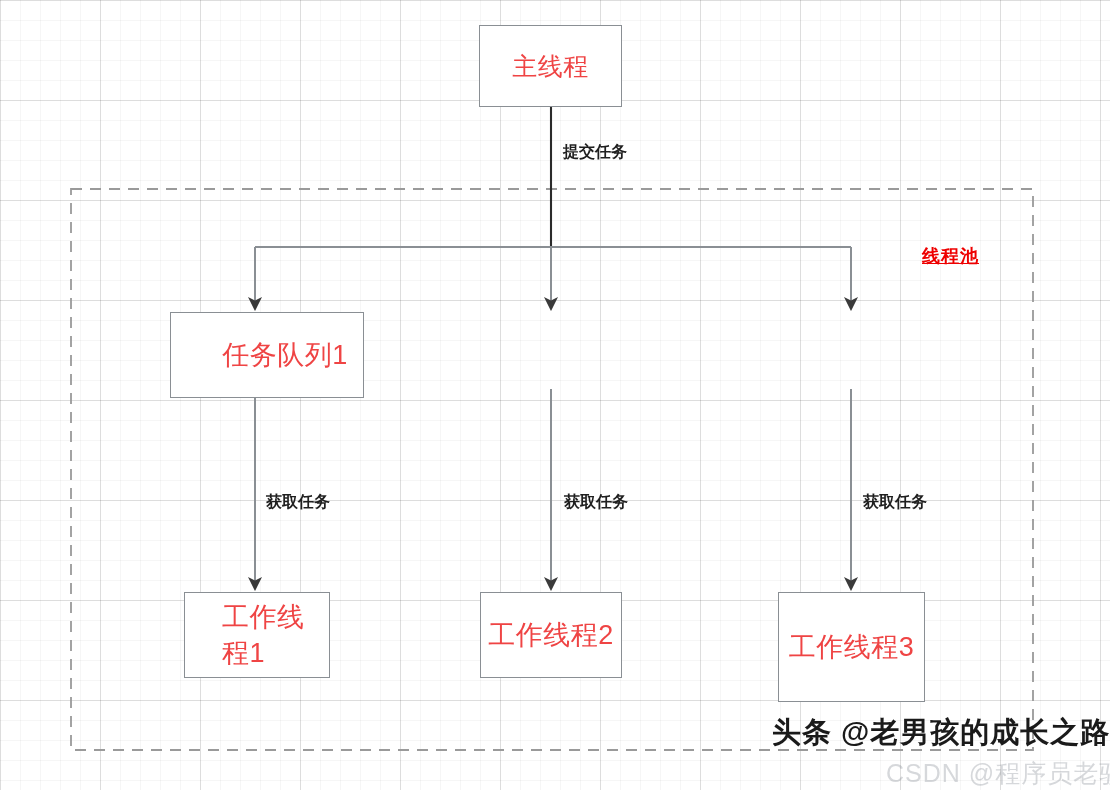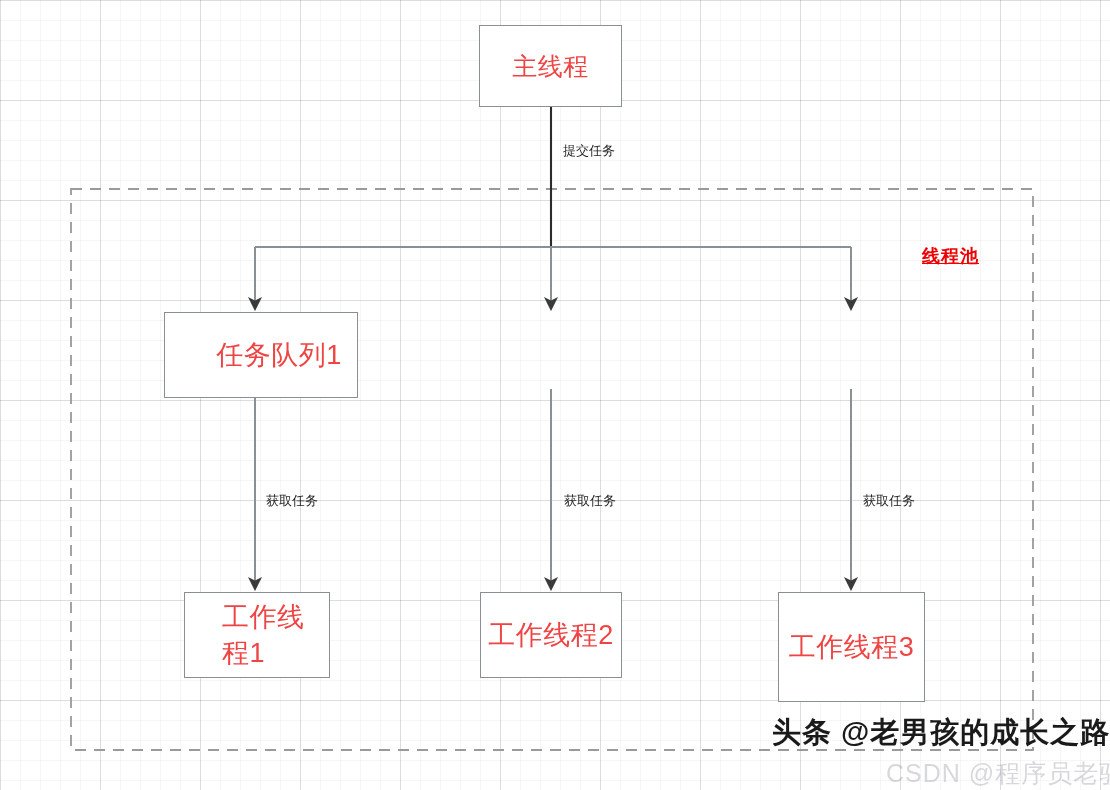--- a/index.html
+++ b/index.html
@@ -56,37 +56,37 @@
     left: 479px;
     top: 25px;
     width: 143px;
     height: 82px;
     font-size: 25px;
   }
 
   .node-queue {
     font-size: 27px;
   }
-  .node-queue-1 { left: 164px; top: 312px; width: 194px; height: 86px; padding-left: 36px; }
+  .node-queue-1 { left: 170px; top: 312px; width: 194px; height: 86px; padding-left: 36px; }
   .node-queue-2 { left: 462px; top: 312px; width: 176px; height: 77px; }
   .node-queue-3 { left: 762px; top: 312px; width: 176px; height: 77px; }
 
   .node-worker {
     font-size: 27px;
   }
   .node-worker-1 { left: 184px; top: 592px; width: 146px; height: 86px; padding-left: 37px; }
   .node-worker-2 { left: 480px; top: 592px; width: 142px; height: 86px; }
   .node-worker-3 { left: 778px; top: 592px; width: 147px; height: 110px; }
 
   .edge-label {
     position: absolute;
-    font-size: 13px;
+    font-size: 16px;
     color: #1f1f1f;
     white-space: nowrap;
-    font-weight: 400;
+    font-weight: 700;
   }
   .label-submit { left: 563px; top: 142px; }
   .label-fetch-1 { left: 266px; top: 492px; }
   .label-fetch-2 { left: 564px; top: 492px; }
   .label-fetch-3 { left: 863px; top: 492px; }
 
   .pool-label {
     position: absolute;
     left: 922px;
     top: 244px;

